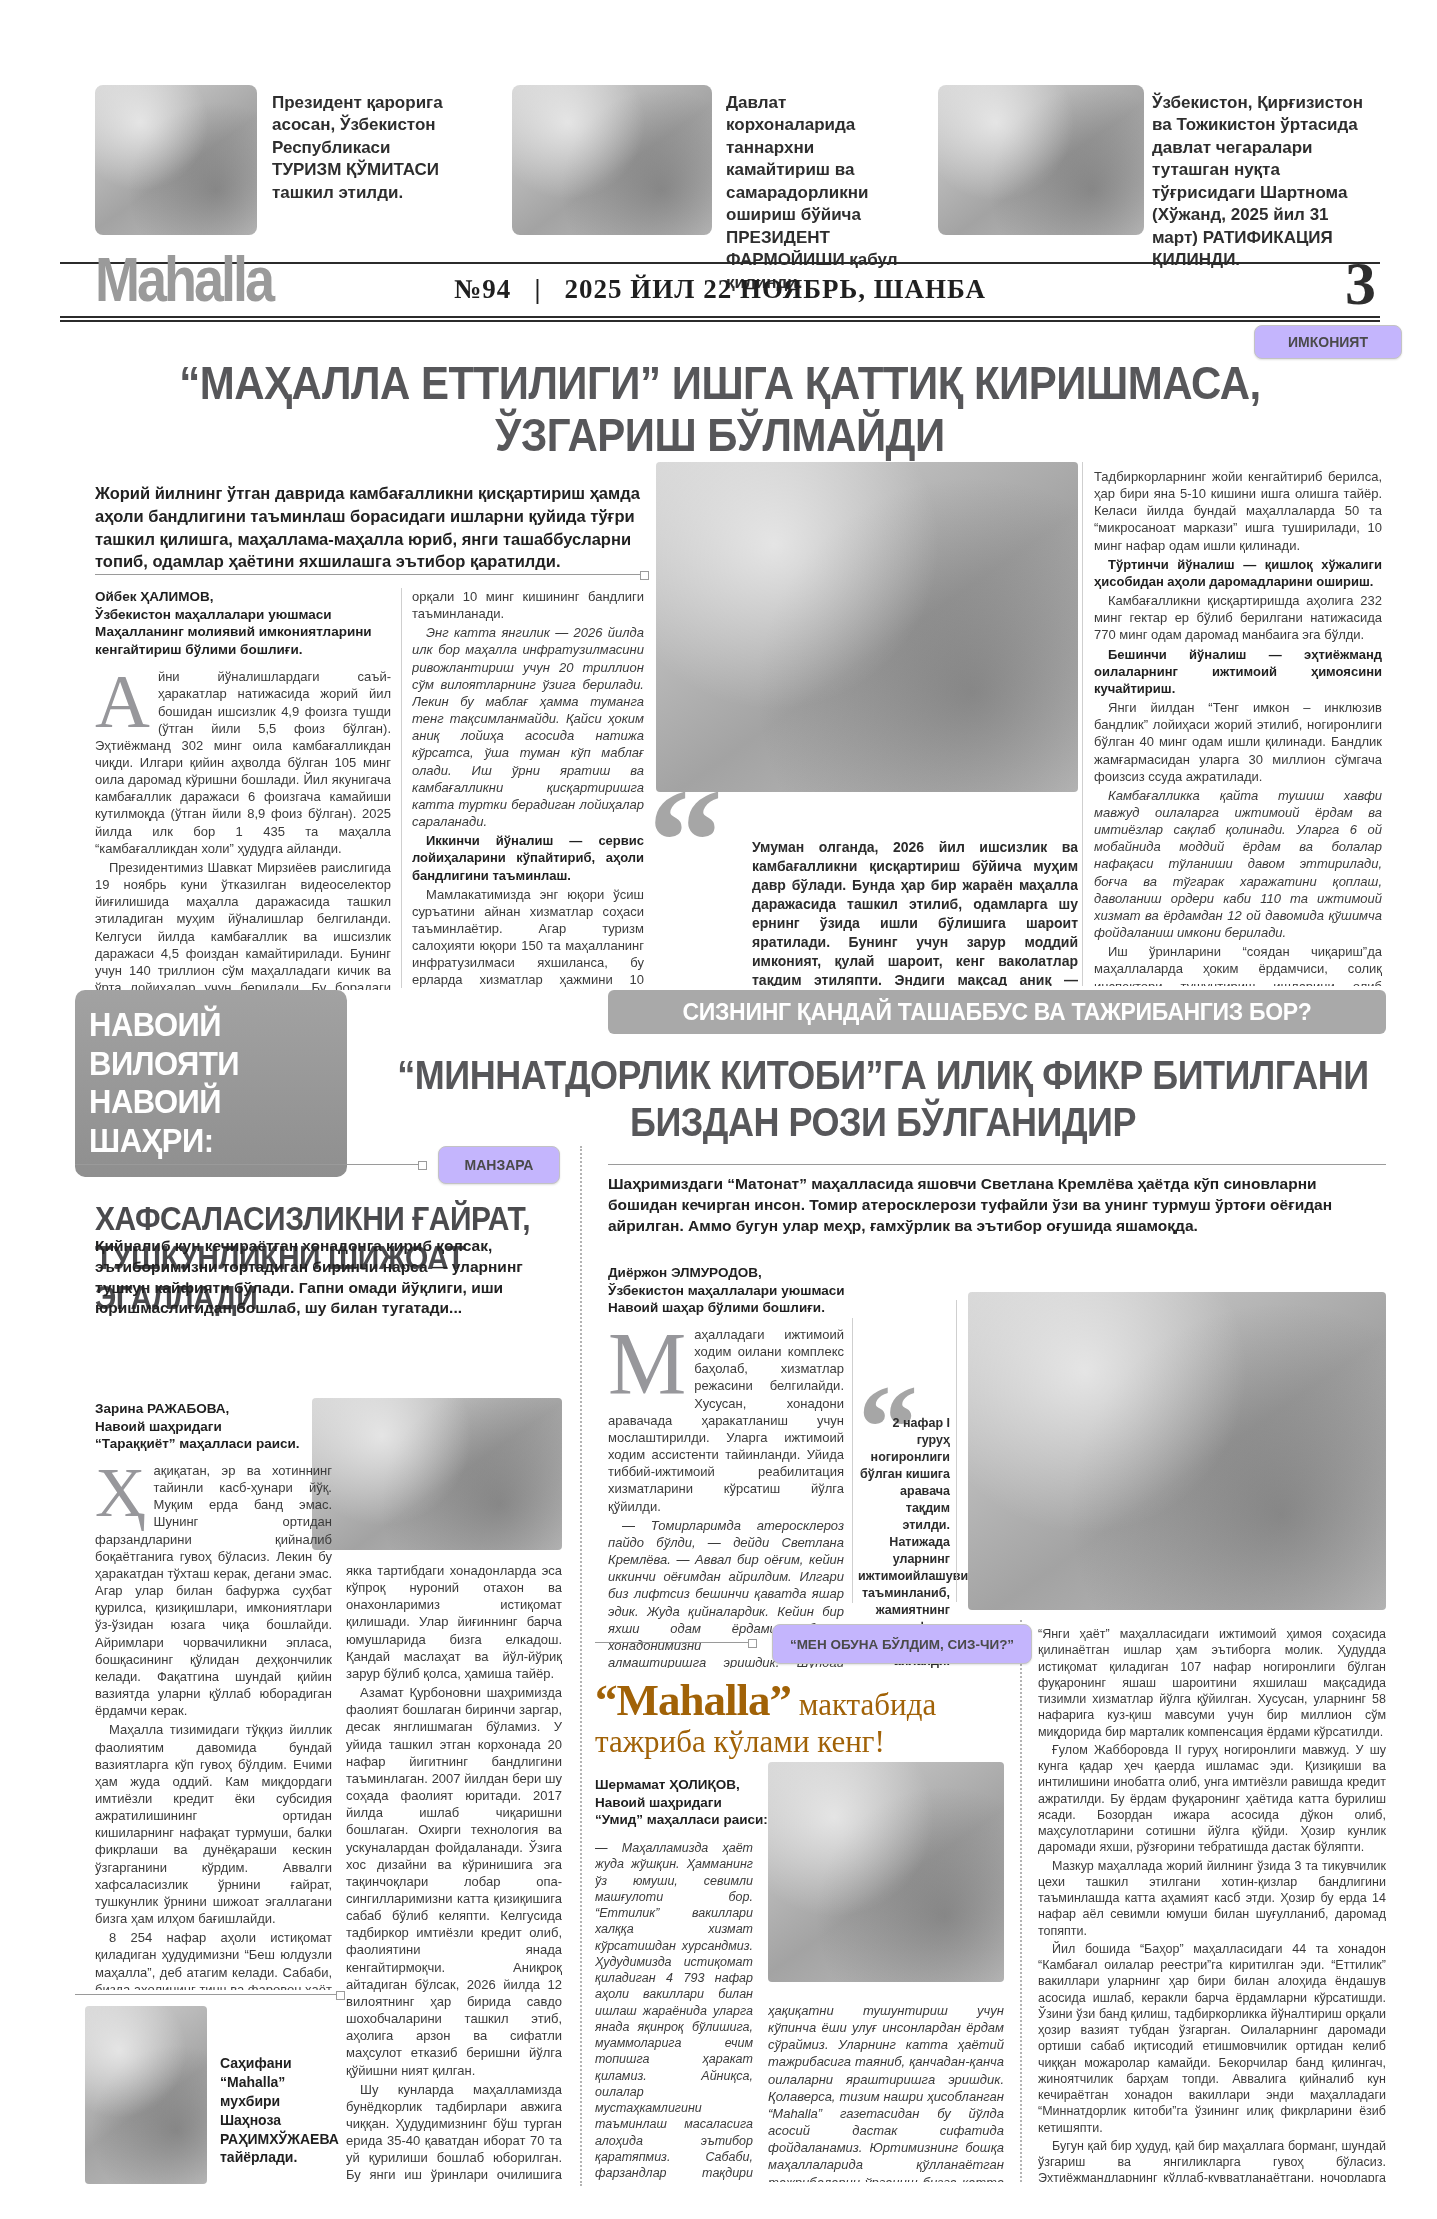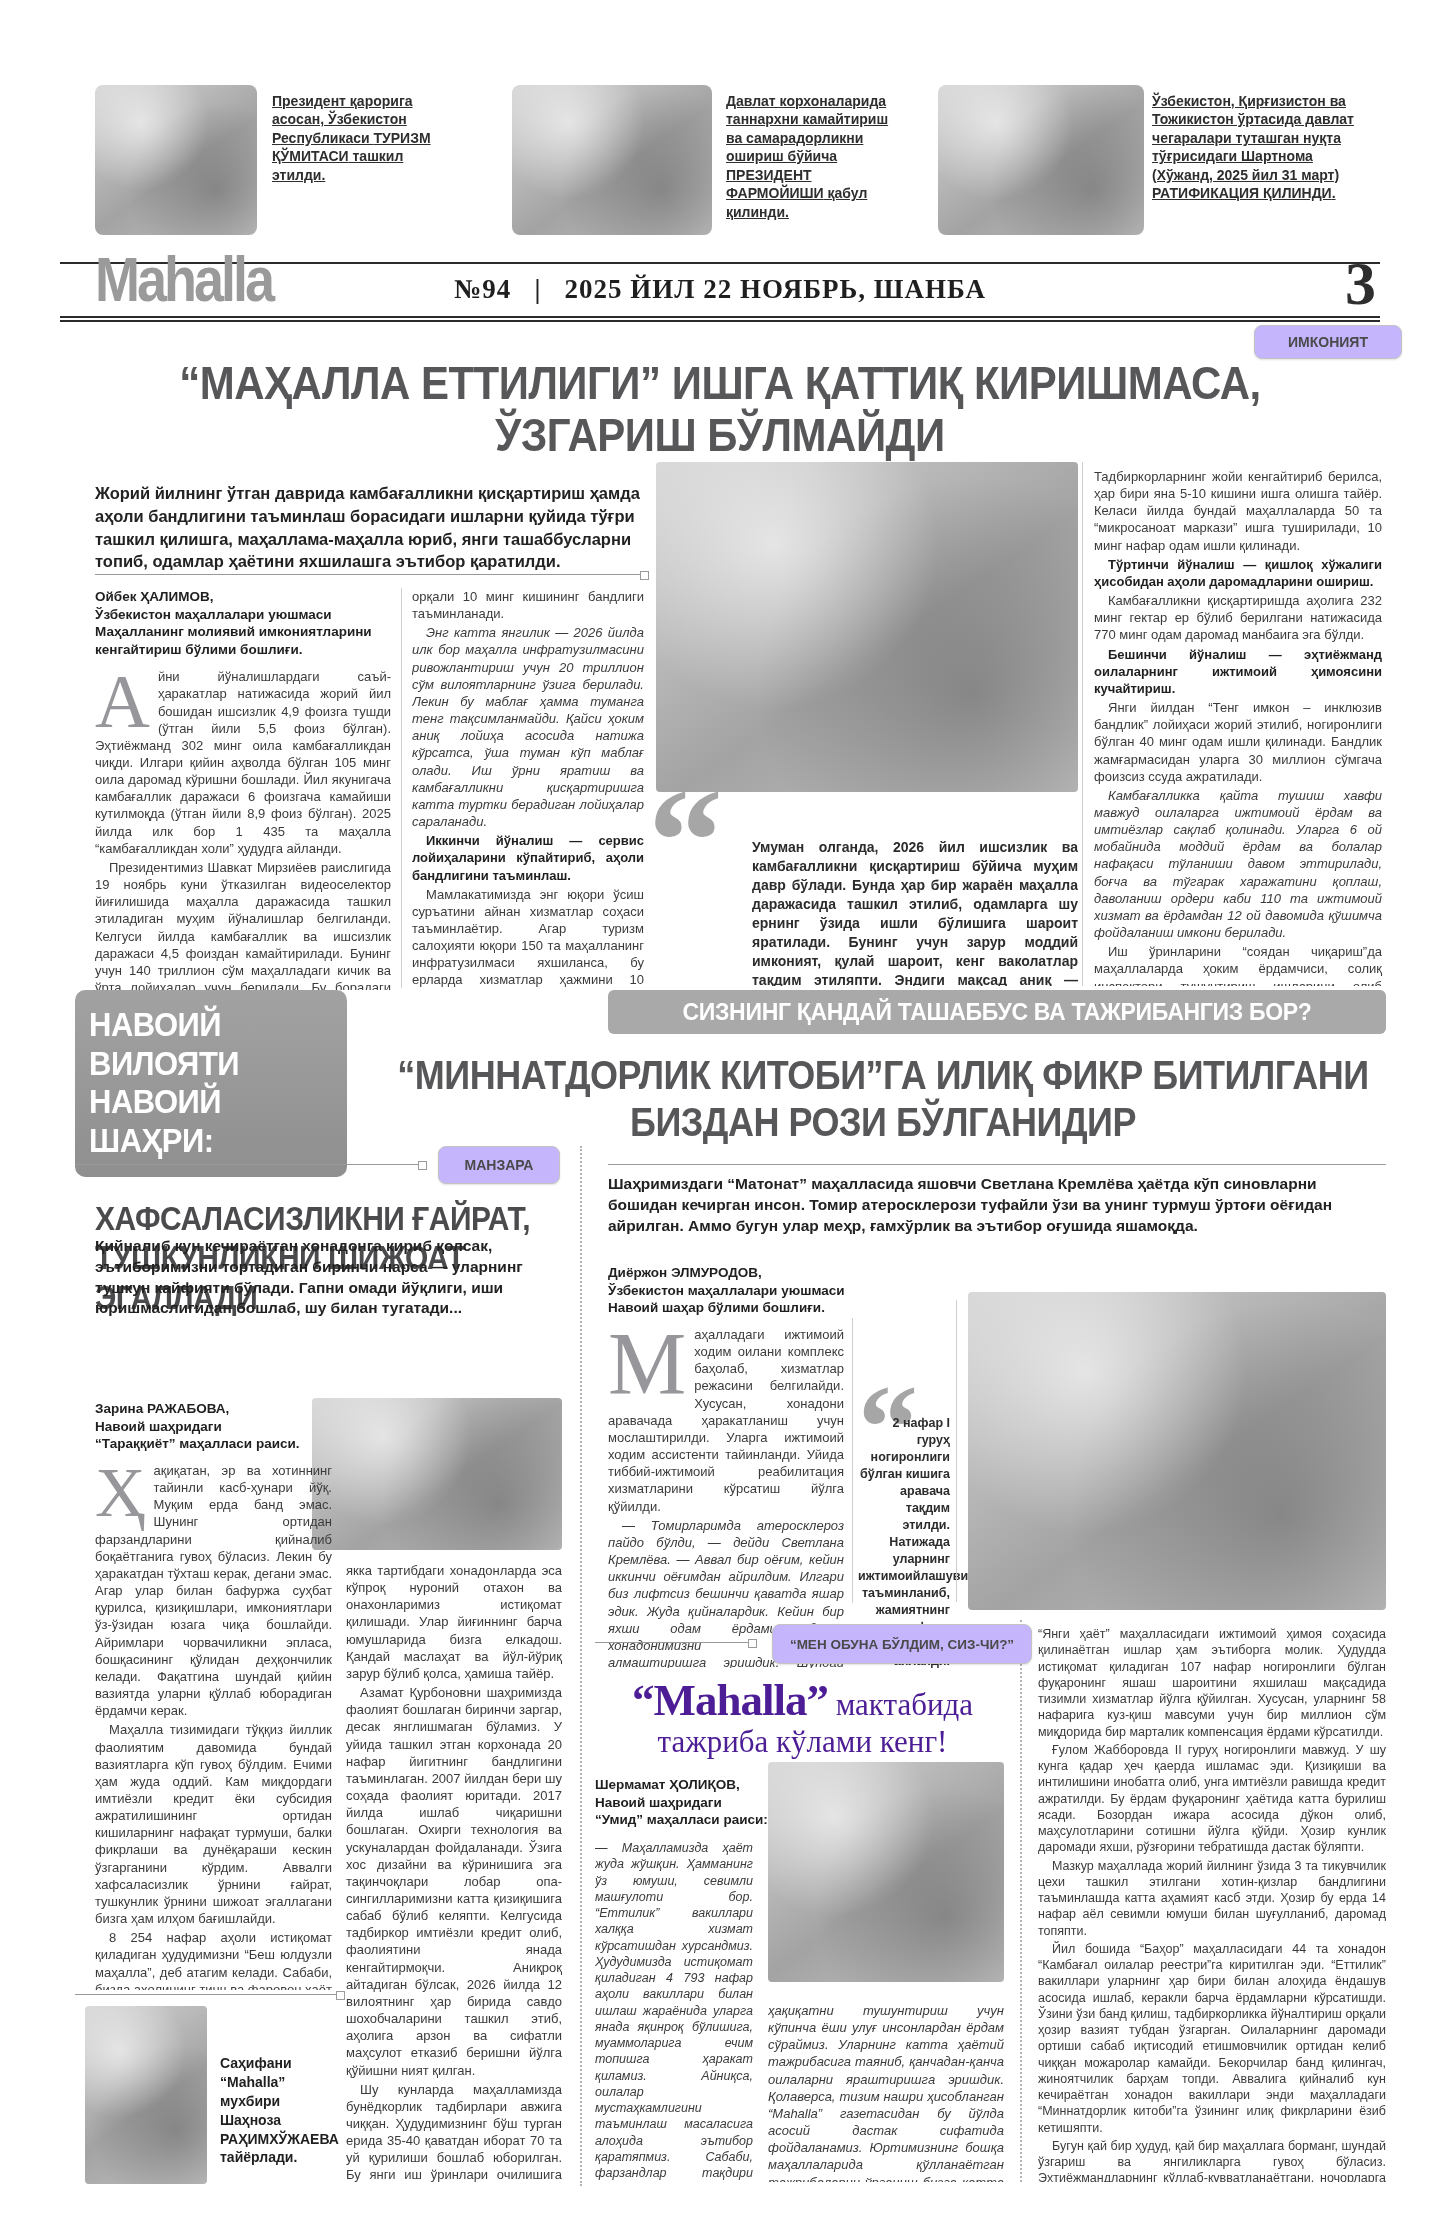--- a/index.html
+++ b/index.html
@@ -7,21 +7,21 @@
         font-family:"Liberation Sans","DejaVu Sans",sans-serif;color:#3b3b3b;overflow:hidden;}
   .abs{position:absolute;}
   
   .photo{background:
       radial-gradient(circle at 28% 25%, rgba(255,255,255,.6), rgba(255,255,255,0) 42%),
       radial-gradient(circle at 75% 70%, rgba(60,60,60,.35), rgba(60,60,60,0) 55%),
       linear-gradient(145deg,#d6d6d6 0%,#a3a3a3 55%,#c2c2c2 100%);
       border-radius:8px;}
   .photo.sq{border-radius:4px;}
   
-  .brief-text{font-size:14px;line-height:1.32;font-weight:600;color:#2e2e2e;text-decoration:underline;}
+  .brief-text{font-size:17px;line-height:1.32;font-weight:600;color:#2e2e2e;}
   .brief-text b{font-weight:800;}
   
   .masthead{border-top:2px solid #2b2b2b;border-bottom:6px double #2b2b2b;}
   .logo{font-size:54px;font-weight:800;letter-spacing:-3px;color:#9a9a9a;
         transform:scaleY(1.15);transform-origin:left bottom;line-height:1;}
   .mh-center{font-family:"Liberation Serif","DejaVu Serif",serif;font-weight:700;
         font-size:27px;letter-spacing:1px;color:#1f1f1f;white-space:nowrap;}
   .pageno{font-family:"Liberation Serif","DejaVu Serif",serif;font-weight:700;
         font-size:62px;color:#2e2e2e;line-height:1;}
   
@@ -56,21 +56,21 @@
   .caption{font-weight:700;color:#2c2c2c;font-size:14px;line-height:1.36;text-align:justify;}
   .quote-glyph{font-family:"Liberation Serif","DejaVu Serif",serif;font-weight:700;
         font-size:150px;line-height:.55;color:#a6a6a6;}
   
   .region-box{background:linear-gradient(180deg,#a2a2a2,#8f8f8f);border-radius:10px;color:#fff;
         font-weight:700;font-size:31px;line-height:1.18;padding:16px 14px;letter-spacing:-.5px;
         transform:scaleY(1.05);transform-origin:left top;}
   .topic-bar{background:#a9a9a9;border-radius:6px;color:#fff;font-weight:700;font-size:23px;
         text-align:center;letter-spacing:-.3px;display:flex;align-items:center;justify-content:center;}
   
-  .school-hl{font-family:"Liberation Serif","DejaVu Serif",serif;color:#4c1d95;line-height:1.08;text-align:center;}
+  .school-hl{font-family:"Liberation Serif","DejaVu Serif",serif;color:#a16207;line-height:1.08;}
   .school-hl .brand{font-weight:700;font-size:45px;letter-spacing:-1px;}
   .school-hl .rest{font-weight:400;font-size:31px;}
   .credit-text{font-weight:700;font-size:14px;line-height:1.35;color:#1f1f1f;margin-top:12px;}
 </style>
 </head>
 <body>
 
 <div class="page">
 
   <div class="abs photo" style="left:95px;top:85px;width:162px;height:150px;"></div>

